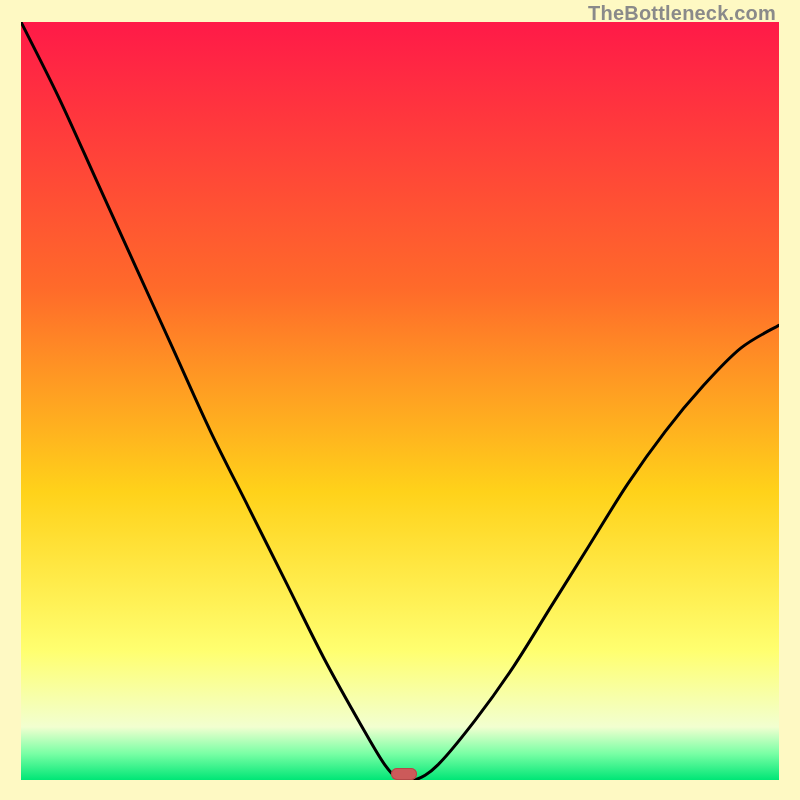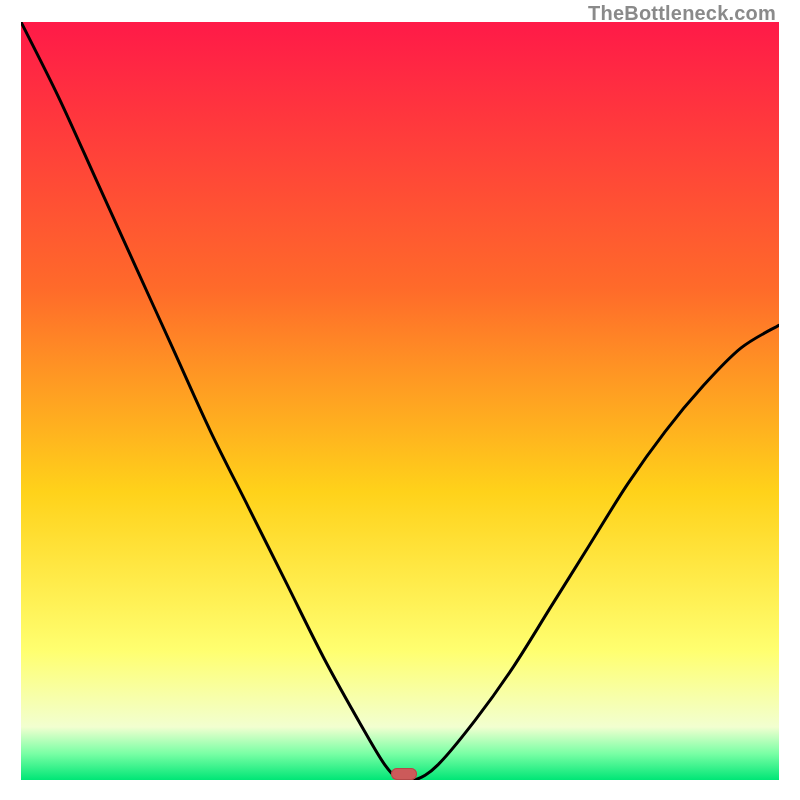--- a/index.html
+++ b/index.html
@@ -9,21 +9,21 @@
     height: 800px;
     background: #000;
     overflow: hidden;
   }
   .frame {
     position: absolute;
     left: 0;
     top: 0;
     width: 800px;
     height: 800px;
-    background: #ffffff;
+    background: #fef9c3;
   }
   .plot {
     position: absolute;
     left: 21px;
     top: 22px;
     width: 758px;
     height: 758px;
     overflow: hidden;
   }
   .gradient {

